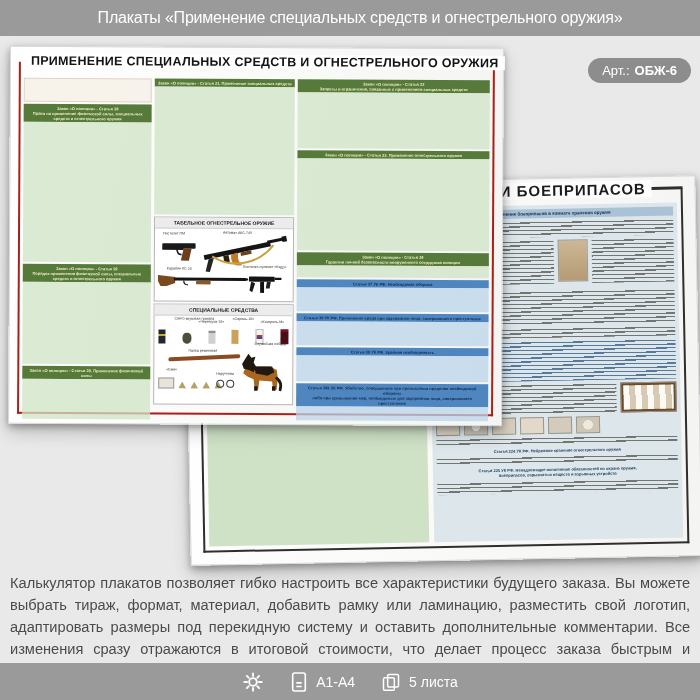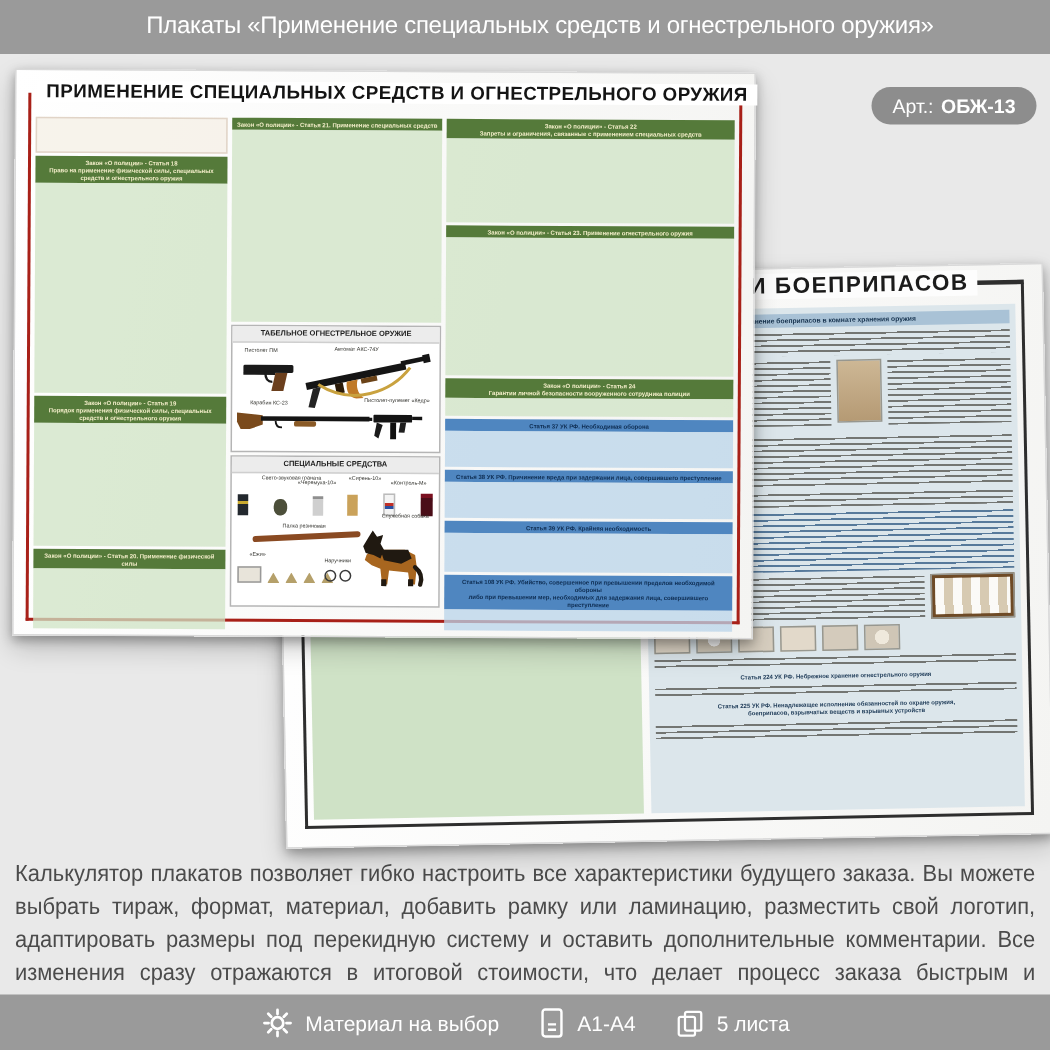--- a/index.html
+++ b/index.html
@@ -352,34 +352,33 @@
             <div class="sec-b blue tl tl-blue" style="height:14px"></div>
           </div>
         </div>
 
       </div>
     </div>
   </div>
 
   <div class="badge" style="z-index:20">
     <span>Арт.:</span>
-    <b>ОБЖ-13</b>
+    <b>ОБЖ-6</b>
   </div>
 
   <div class="desc">Калькулятор плакатов позволяет гибко настроить все характеристики будущего заказа. Вы можете выбрать тираж, формат, материал, добавить рамку или ламинацию, разместить свой логотип, адаптировать размеры под перекидную систему и оставить дополнительные комментарии. Все изменения сразу отражаются в итоговой стоимости, что делает процесс заказа быстрым и прозрачным</div>
 
   <div class="bottombar">
     <div class="fitem">
       <svg width="22" height="22" viewBox="0 0 24 24">
         <g stroke="#fff" fill="none" stroke-width="2" stroke-linecap="round">
           <circle cx="12" cy="12" r="4.2"></circle>
           <path d="M12 2.5v3 M12 18.5v3 M2.5 12h3 M18.5 12h3 M5.3 5.3l2.1 2.1 M16.6 16.6l2.1 2.1 M18.7 5.3l-2.1 2.1 M7.4 16.6l-2.1 2.1"></path>
         </g>
       </svg>
-      <span>Материал на выбор</span>
     </div>
     <div class="fitem">
       <svg width="18" height="22" viewBox="0 0 20 24">
         <g stroke="#fff" fill="none" stroke-width="1.8" stroke-linejoin="round">
           <rect x="3" y="2" width="14" height="20" rx="2"></rect>
           <path d="M7 13h6 M7 17h6"></path>
         </g>
       </svg>
       <span>А1-А4</span>
     </div>

